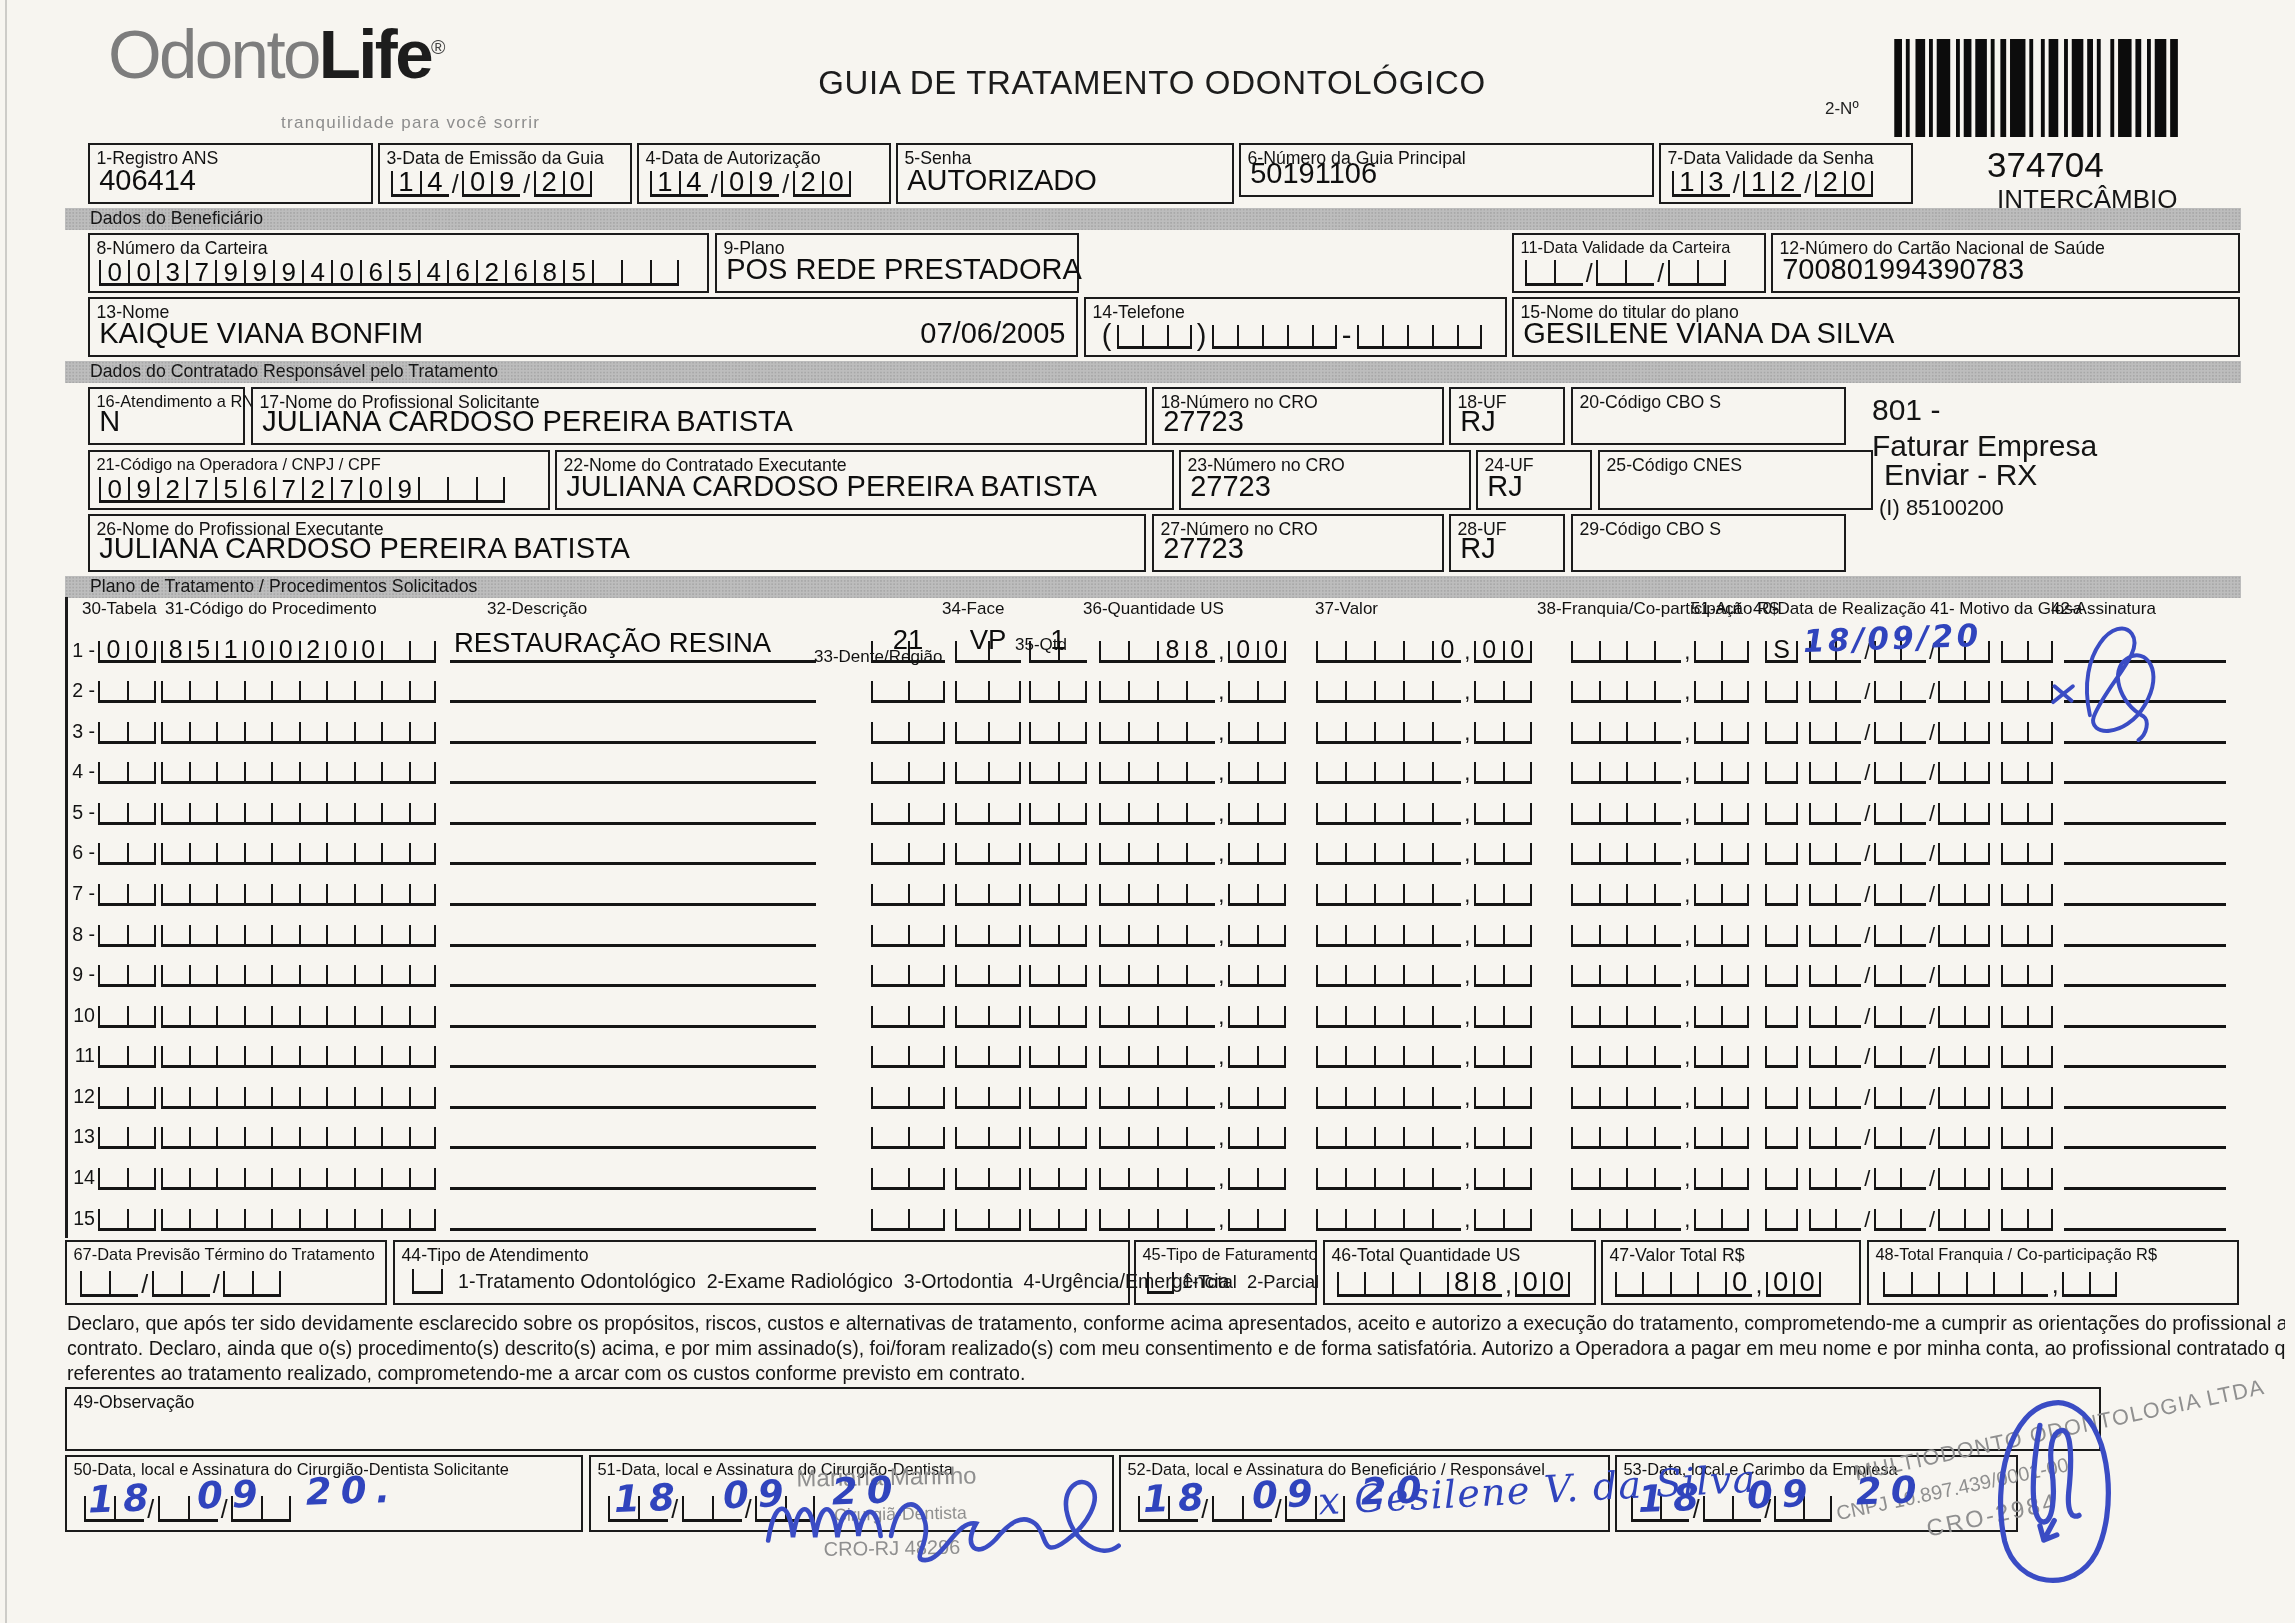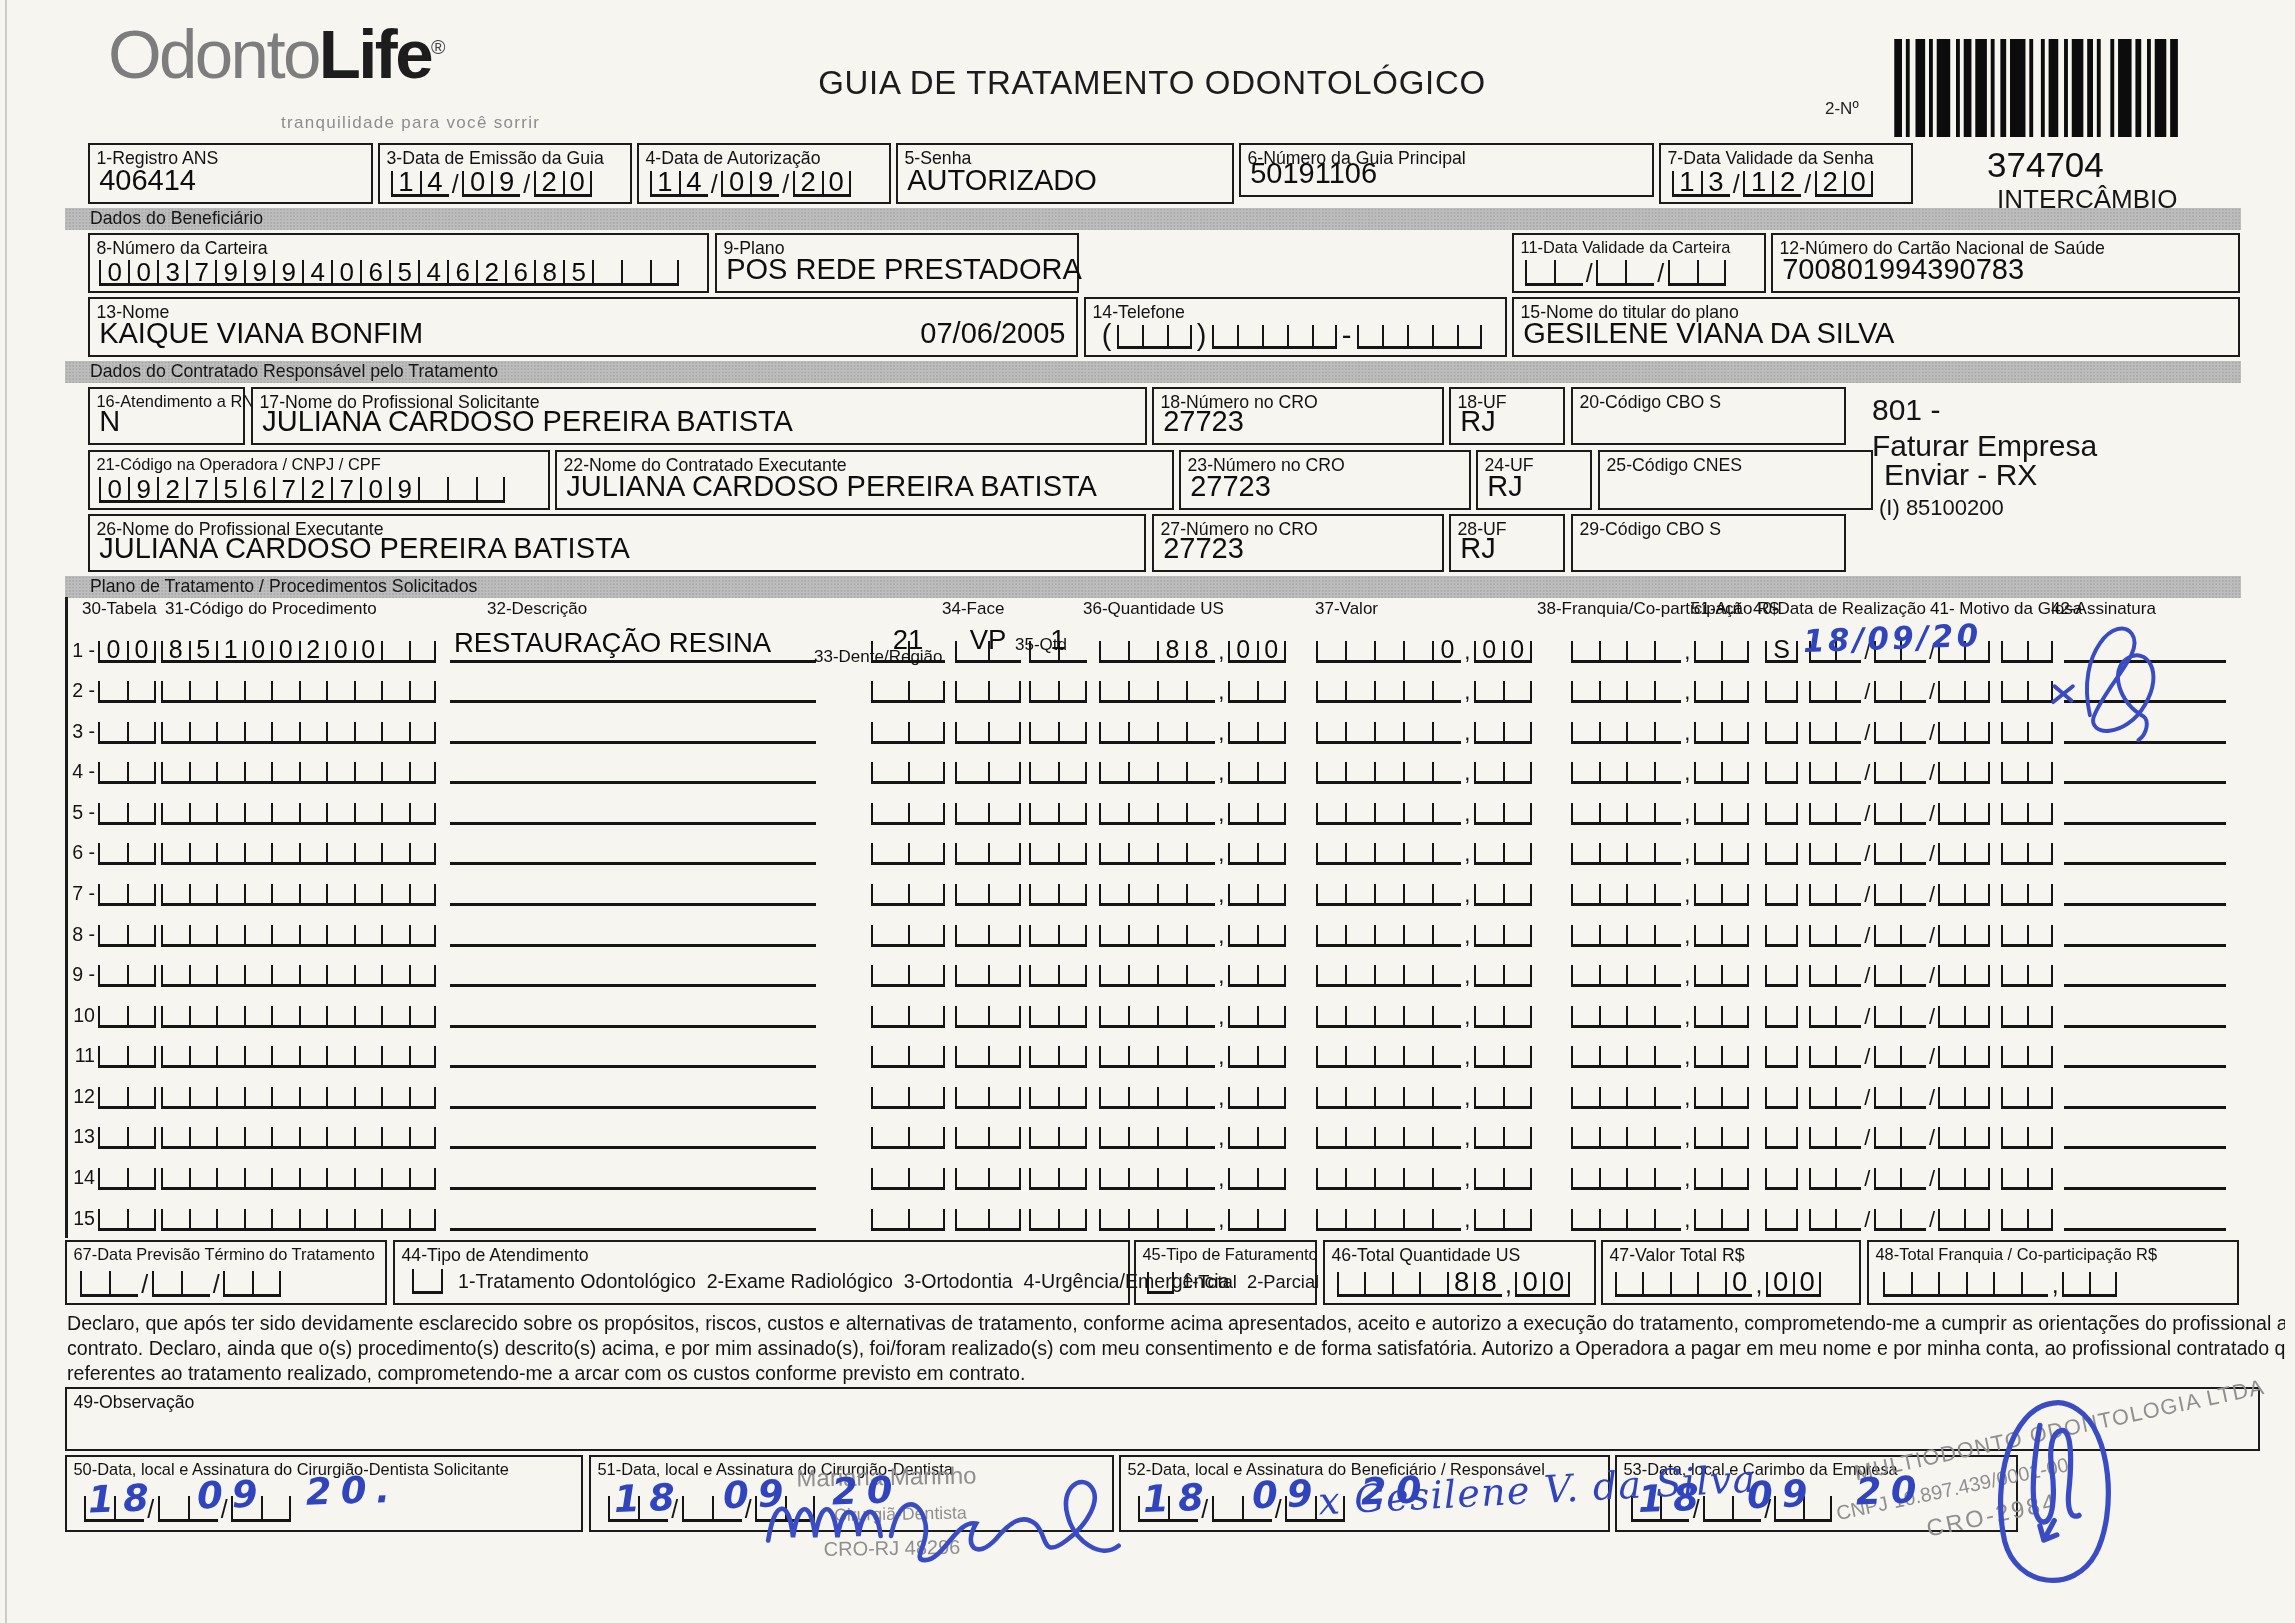--- a/index.html
+++ b/index.html
@@ -1575,21 +1575,21 @@
         <span class="sep" style="font-size: 25px;">,</span>
         <span class="cell" style="width: 27.5px; height: 25px; font-size: 27.5px;"></span>
         <span class="cell" style="width: 27.5px; height: 25px; font-size: 27.5px;"></span>
       </div>
   </div>
 
   <div class="decl" style="top:1311px;">Declaro, que após ter sido devidamente esclarecido sobre os propósitos, riscos, custos e alternativas de tratamento, conforme acima apresentados, aceito e autorizo a execução do tratamento, comprometendo-me a cumprir as orientações do profissional assistente e arcar com os custos previstos em</div>
   <div class="decl" style="top:1336px;">contrato. Declaro, ainda que o(s) procedimento(s) descrito(s) acima, e por mim assinado(s), foi/foram realizado(s) com meu consentimento e de forma satisfatória. Autorizo a Operadora a pagar em meu nome e por minha conta, ao profissional contratado que assina esse documento, os valores</div>
   <div class="decl" style="top:1361px;">referentes ao tratamento realizado, comprometendo-me a arcar com os custos conforme previsto em contrato.</div>
 
-  <div class="box" style="left:65px;top:1387px;width:2195px;height:64px;">
+  <div class="box" style="left:65px;top:1387px;width:2036px;height:64px;">
     <span class="lbl">49-Observação</span>
   </div>
 
   <div class="stamp" style="left:797px;top:1463px;transform:rotate(-1deg);">
     <div style="font-size:24px;">Mariana Marinho</div>
     <div style="font-size:17.7px;margin:13px 0 0 37px;">Cirurgiã-Dentista</div>
     <div style="font-size:20px;margin:11.8px 0 0 26px;">CRO-RJ 48296</div>
   </div>
   <div class="stamp" style="left:1862px;top:1460px;transform:rotate(-12deg);transform-origin:left center;">
     <div style="font-size:21.6px;letter-spacing:1.3px;">MULTIODONTO ODONTOLOGIA LTDA</div>

